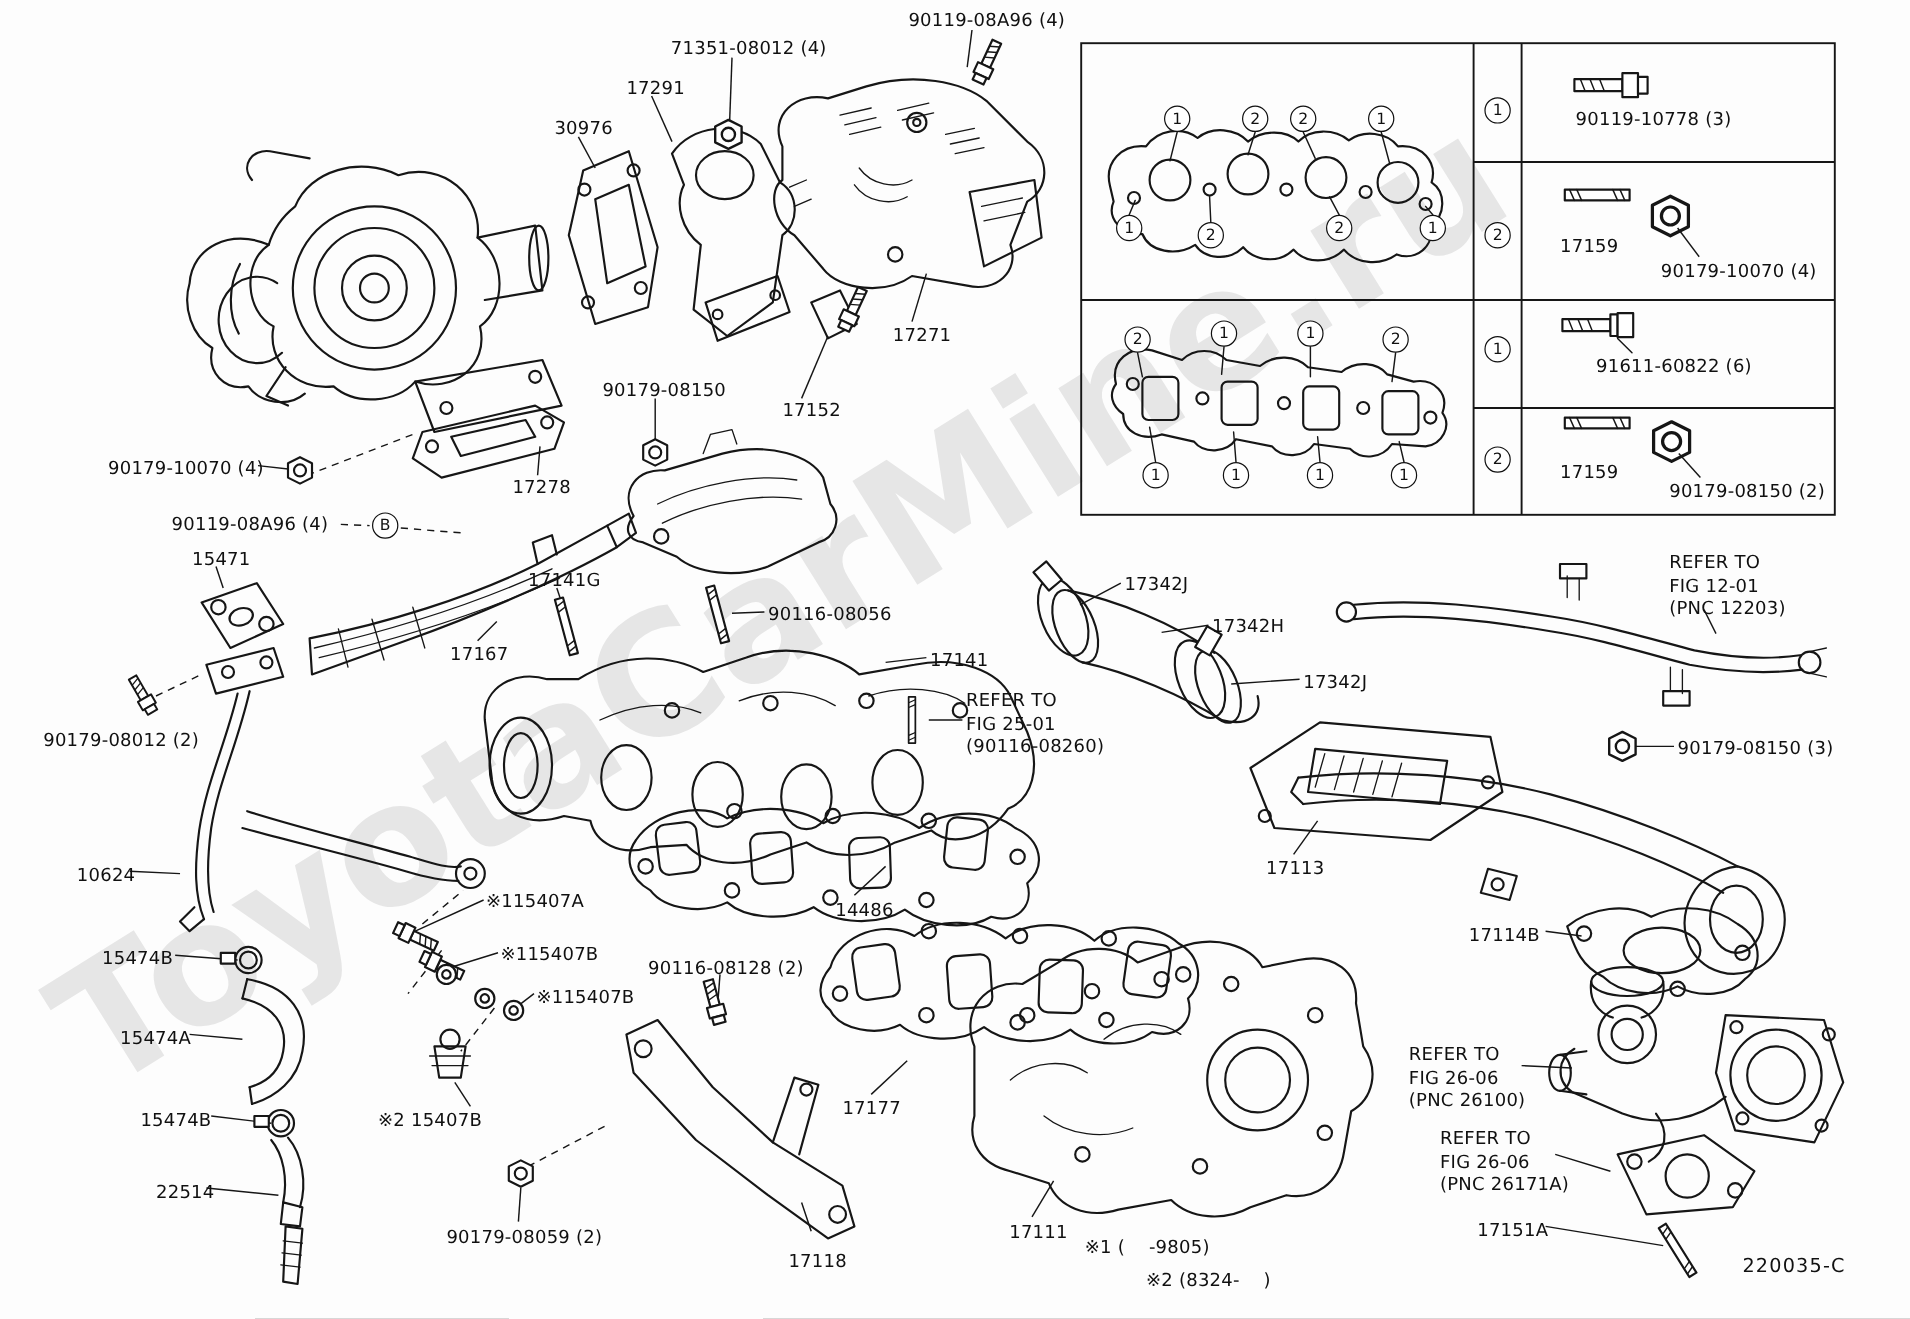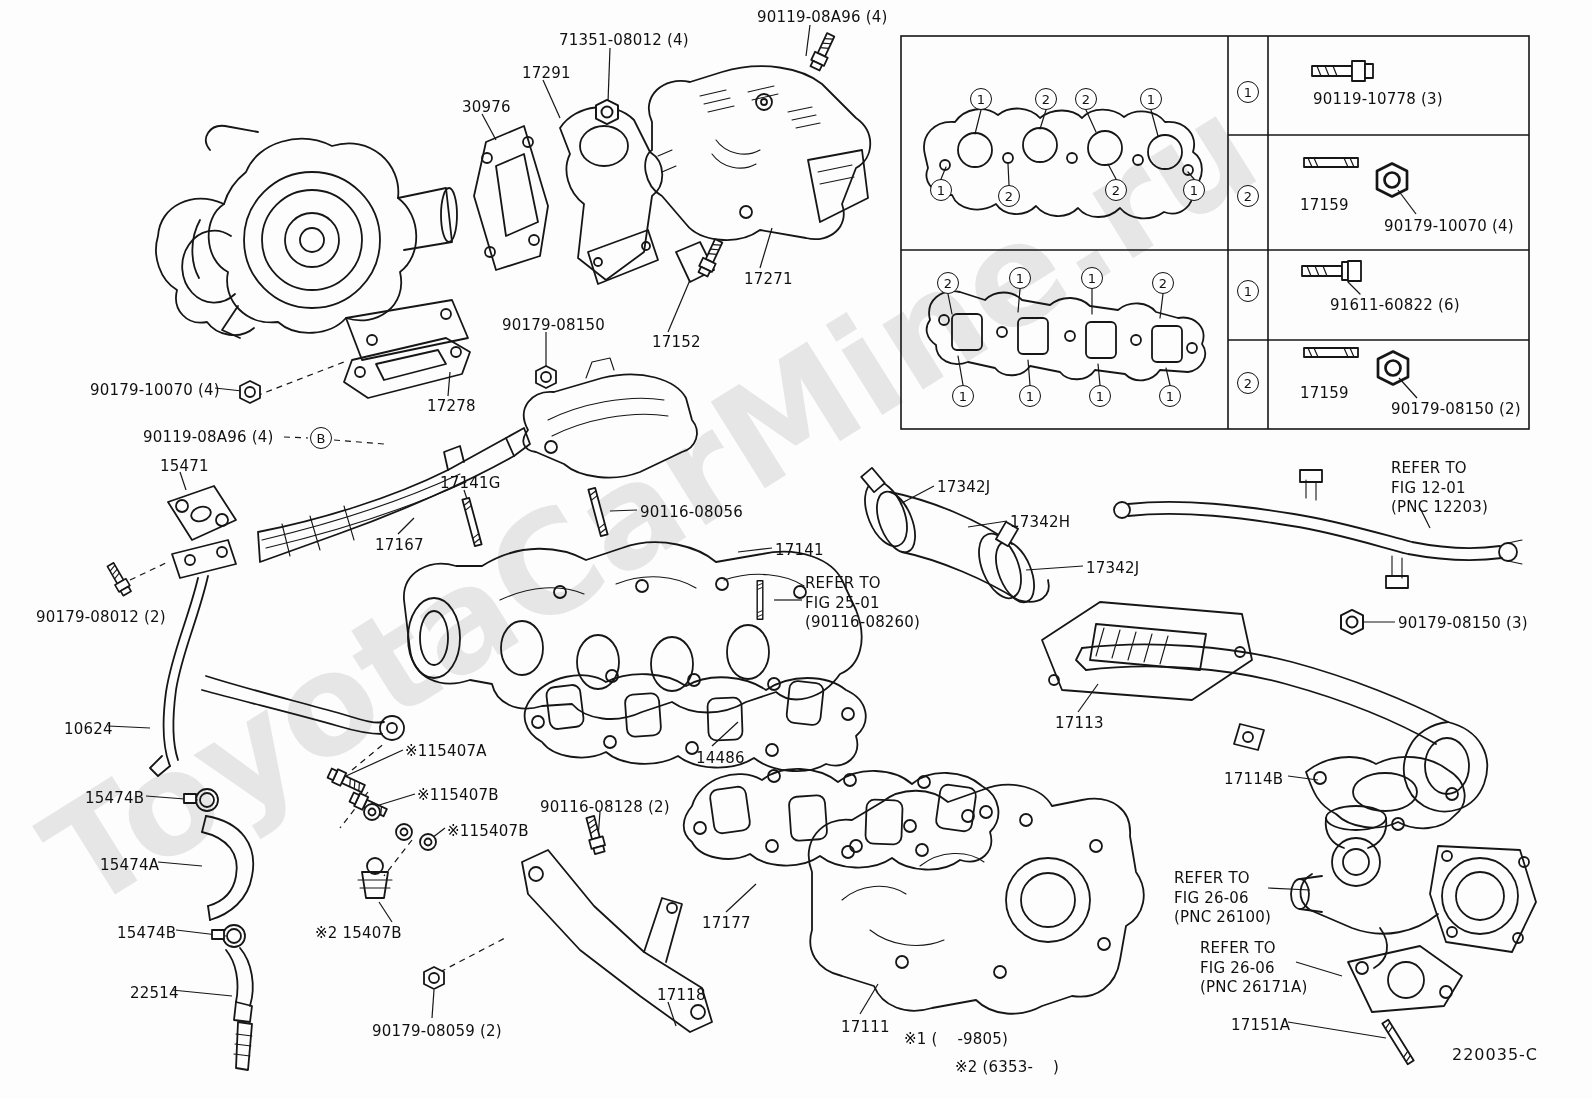--- a/index.html
+++ b/index.html
@@ -541,21 +541,21 @@
 FIG 26-06
 (PNC 26100)</div>
   <div class="lbl" style="left:117px;top:924px">15474B</div>
   <div class="lbl" style="left:315px;top:924px">※2 15407B</div>
   <div class="lbl" style="left:702px;top:914px">17177</div>
   <div class="lbl" style="left:1200px;top:939px">REFER TO
 FIG 26-06
 (PNC 26171A)</div>
   <div class="lbl" style="left:130px;top:984px">22514</div>
   <div class="lbl" style="left:372px;top:1022px">90179-08059 (2)</div>
-  <div class="lbl" style="left:657px;top:986px">17118</div>
+  <div class="lbl" style="left:657px;top:1042px">17118</div>
   <div class="lbl" style="left:841px;top:1018px">17111</div>
   <div class="lbl" style="left:1231px;top:1016px">17151A</div>
 
   <span class="callout" style="left:321px;top:438px">B</span>
 
   <span class="callout" style="left:981px;top:99px">1</span>
   <span class="callout" style="left:1046px;top:99px">2</span>
   <span class="callout" style="left:1086px;top:99px">2</span>
   <span class="callout" style="left:1151px;top:99px">1</span>
   <span class="callout" style="left:941px;top:190px">1</span>
@@ -578,16 +578,16 @@
   <span class="callout" style="left:1248px;top:383px">2</span>
 
   <div class="lbl" style="left:1313px;top:90px">90119-10778 (3)</div>
   <div class="lbl" style="left:1300px;top:196px">17159</div>
   <div class="lbl" style="left:1384px;top:217px">90179-10070 (4)</div>
   <div class="lbl" style="left:1330px;top:296px">91611-60822 (6)</div>
   <div class="lbl" style="left:1300px;top:384px">17159</div>
   <div class="lbl" style="left:1391px;top:400px">90179-08150 (2)</div>
 
   <div class="lbl" style="left:904px;top:1030px">※1 (    -9805)</div>
-  <div class="lbl" style="left:955px;top:1058px">※2 (6353-    )</div>
+  <div class="lbl" style="left:955px;top:1058px">※2 (8324-    )</div>
   <div class="docnum" style="position:absolute;left:1452px;top:1045px">220035-C</div>
 
 </div>
 
 </body></html>

